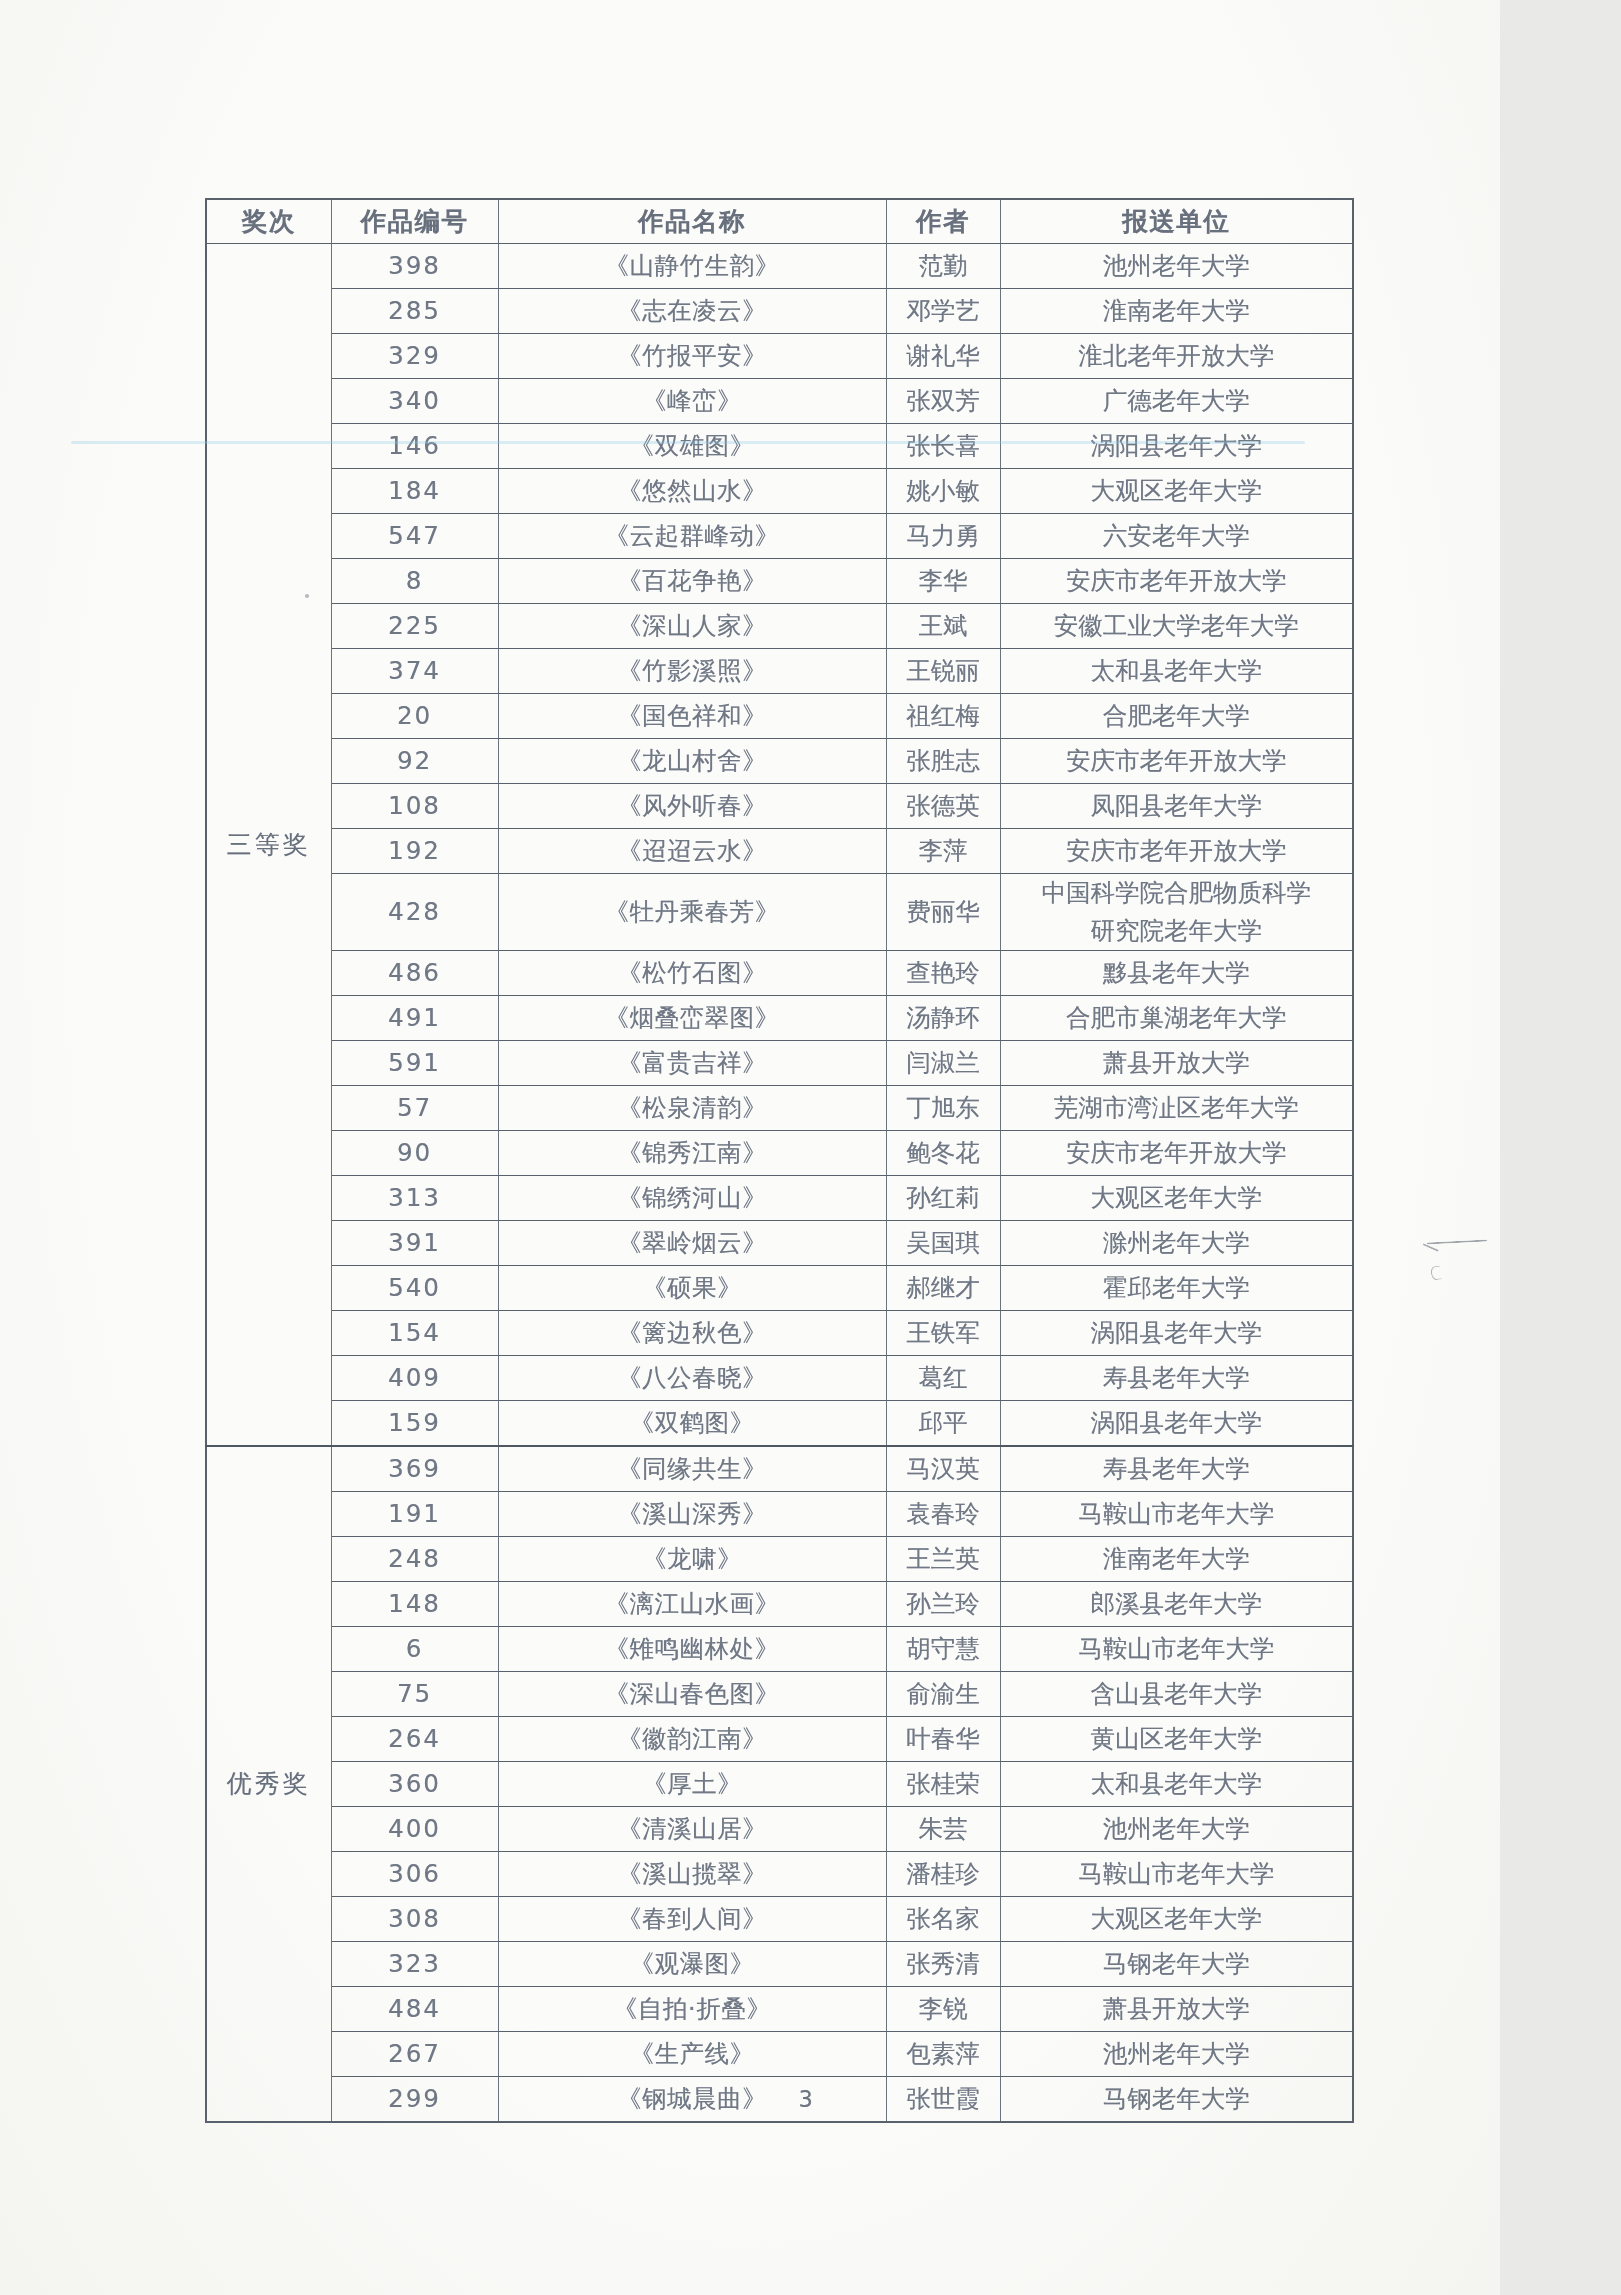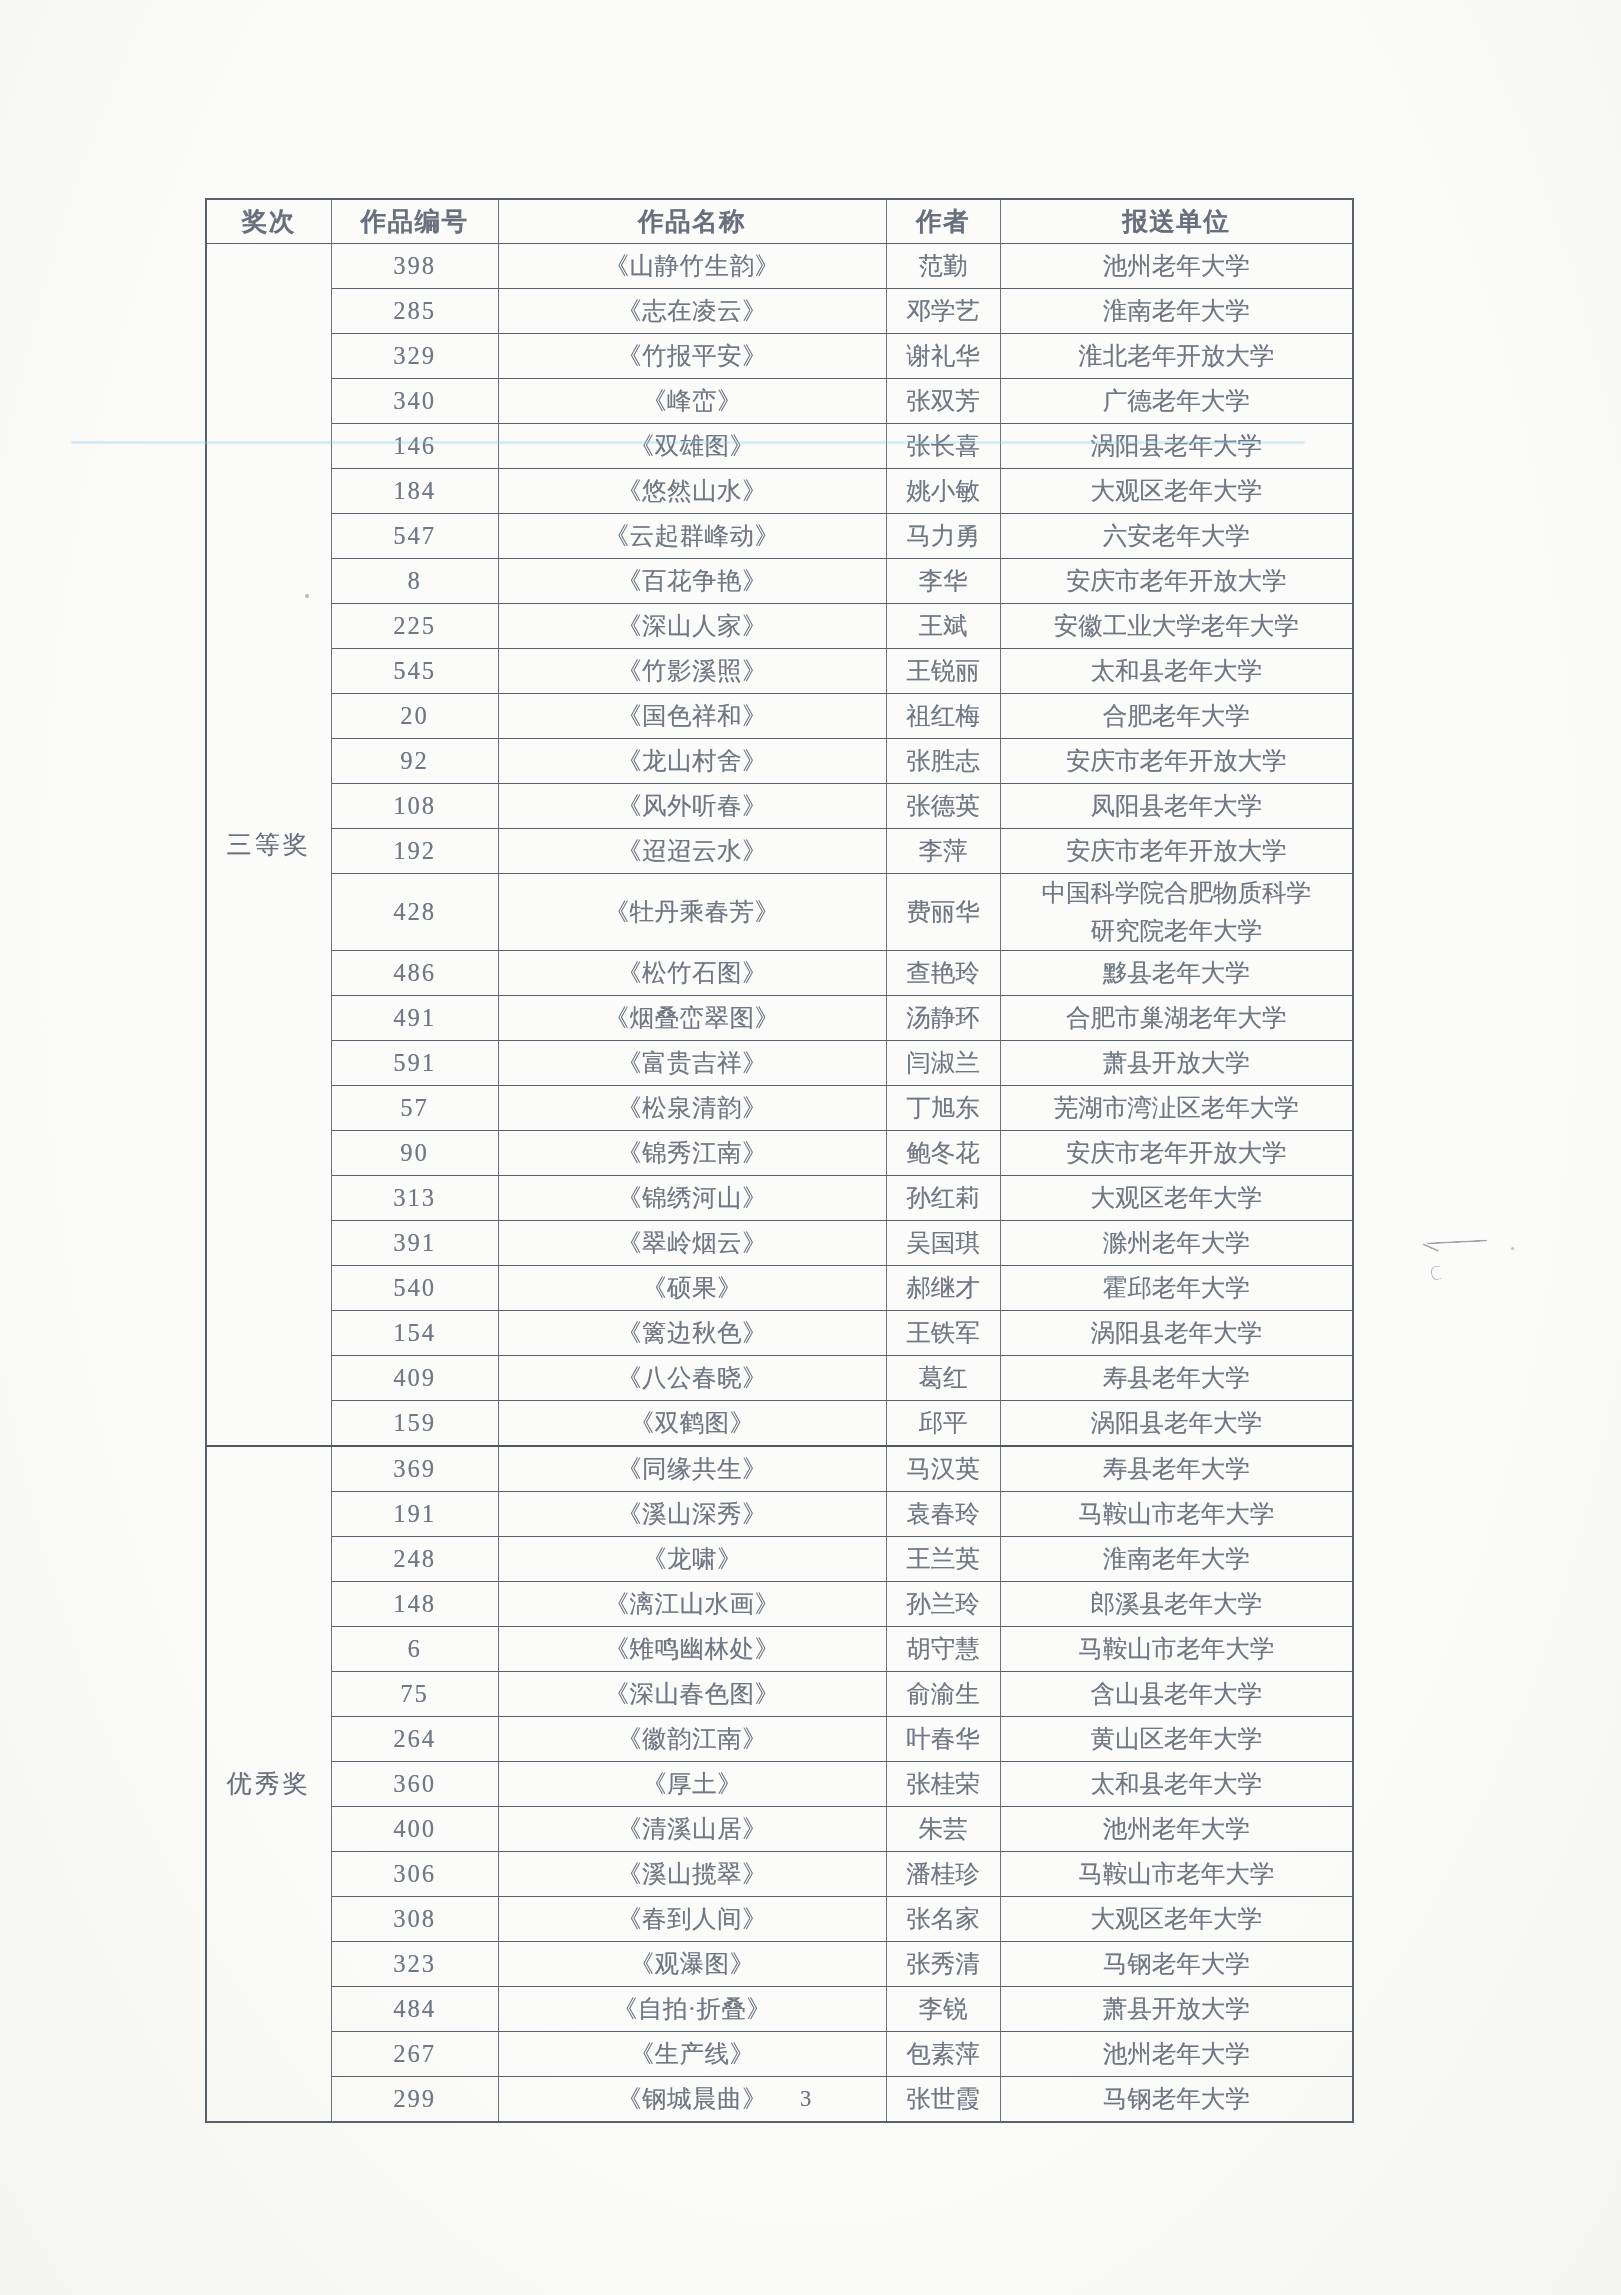--- a/index.html
+++ b/index.html
@@ -2,24 +2,23 @@
 <html style="font-size:8.2px"><head>
 <meta charset="utf-8">
 <style>
   html,body{margin:0;padding:0;}
   body{
     width:1621px;height:2295px;
     background:#e9e9e7;
     font-family:"DejaVu Sans", sans-serif;
   }
   .page{
-    position:relative;width:1621px;height:2295px;overflow:hidden;
+    position:relative;width:1500px;height:2295px;overflow:hidden;
     background:#f9f9f6;
     background-image:radial-gradient(ellipse at 50% 40%, #fbfbf9 60%, #f4f4f0 100%);
-    font-family:Liberation Serif, serif;
   }
   table.awards{
     position:absolute;left:205px;top:198px;width:1146px;
     border-collapse:collapse;table-layout:fixed;
     color:#6d7583;
     text-shadow:0.3px 0.3px 0.6px rgba(109,117,131,0.55);
   }
   table.awards{border:2px solid #58616c;}
   .awards th,.awards td{
     border-left:1px solid #6a7480;
@@ -147,21 +146,21 @@
           <td class="author">李华</td>
           <td class="unit">安庆市老年开放大学</td>
         </tr>
         <tr>
           <td class="id">225</td>
           <td class="title">《深山人家》</td>
           <td class="author">王斌</td>
           <td class="unit">安徽工业大学老年大学</td>
         </tr>
         <tr>
-          <td class="id">545</td>
+          <td class="id">374</td>
           <td class="title">《竹影溪照》</td>
           <td class="author">王锐丽</td>
           <td class="unit">太和县老年大学</td>
         </tr>
         <tr>
           <td class="id">20</td>
           <td class="title">《国色祥和》</td>
           <td class="author">祖红梅</td>
           <td class="unit">合肥老年大学</td>
         </tr>

